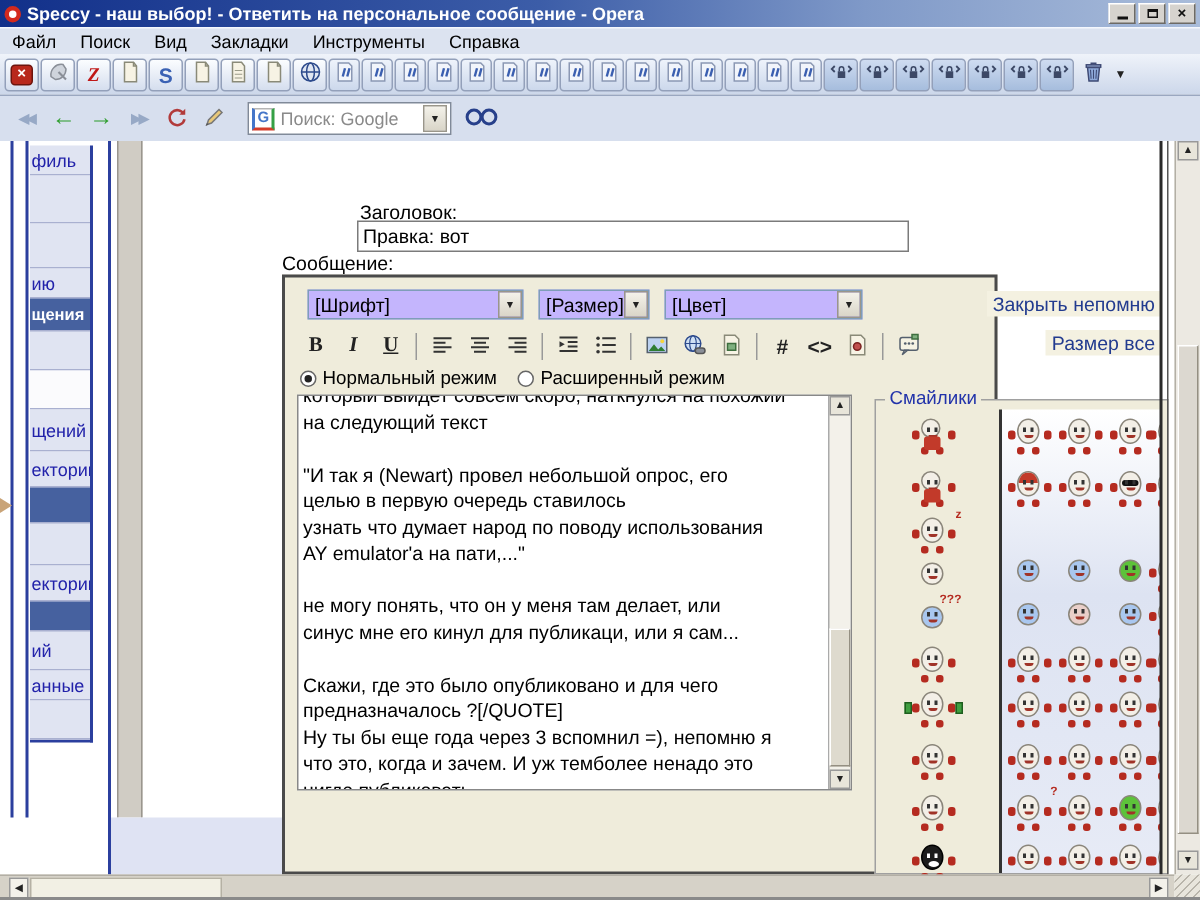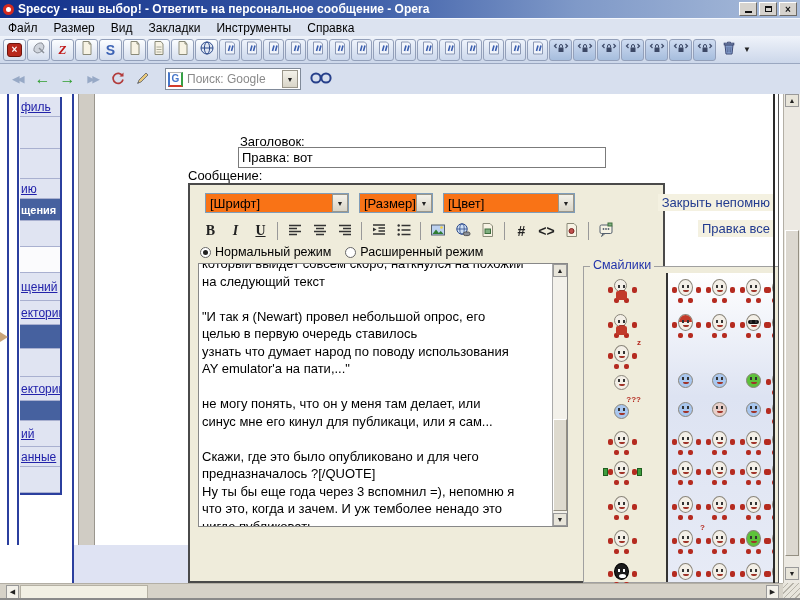--- a/index.html
+++ b/index.html
@@ -53,32 +53,32 @@
   #viewport{position:absolute;left:0;top:94px;width:800px;height:506px;background:#fff;overflow:hidden;}
   .vline{position:absolute;width:2px;background:#2b3f9e;top:0;}
   #framescroll{position:absolute;left:78px;top:0;width:17px;height:451px;background:#d0ccc4;
     border-left:1px solid #9a968e;border-right:1px solid #9a968e;}
   #lav-bottom{position:absolute;left:74px;top:451px;width:114px;height:38px;background:#dfe3f3;}
   
   #sidebar{position:absolute;left:20px;top:3px;width:42px;border-right:2px solid #2b3f9e;border-bottom:2px solid #2b3f9e;}
   .srow{border-bottom:1px solid #a9b0d0;background:#e0e4f2;overflow:hidden;position:relative;}
   .srow.white{background:#fbfbfd;}
   .srow.selected{background:#46619f;}
-  .srow a{color:#2222aa;text-decoration:underline;font-size:12px;position:absolute;left:1px;top:50%;transform:translateY(-50%);white-space:nowrap;}
+  .srow a{color:#2222aa;font-size:12px;position:absolute;left:1px;top:50%;transform:translateY(-50%);white-space:nowrap;}
   .srow.selected span{color:#fff;font-size:11px;font-weight:bold;position:absolute;left:1px;top:50%;transform:translateY(-50%);white-space:nowrap;}
   #nav-marker{position:absolute;left:0;top:238px;width:0;height:0;border-top:5px solid transparent;border-bottom:5px solid transparent;border-left:8px solid #c9a478;}
   
   #infobox{position:absolute;left:150px;top:-2px;width:584px;height:41px;border:1px solid #8a8a8a;background:#fff;
     padding:3px 0 0 90px;font-size:13px;line-height:17px;}
   #subject-label{position:absolute;left:240px;top:40px;}
   #subject-input{position:absolute;left:238px;top:53px;width:368px;height:21px;background:#fff;border:1px solid #7b7b7b;
     padding:2px 3px;font-size:13px;}
   #message-label{position:absolute;left:188px;top:74px;}
   #editor{position:absolute;left:188px;top:89px;width:477px;height:400px;background:#efecdb;border:2px solid #4a4a4a;}
-  .select{position:absolute;height:20px;background:#f97316;border:1px solid #7f9db9;display:flex;align-items:center;}
+  .select{position:absolute;height:20px;background:#c4b5fd;border:1px solid #7f9db9;display:flex;align-items:center;}
   .select .val{flex:1;font-size:13px;padding:0 4px;white-space:nowrap;overflow:hidden;}
   .select .dd-btn{height:18px;}
   #editor-buttons{position:absolute;left:10px;top:34px;height:24px;display:flex;align-items:center;}
   .ebtn{width:21px;height:20px;display:flex;align-items:center;justify-content:center;flex:none;margin-right:4px;}
   .ebtn .tglyph{font-family:"Liberation Serif",serif;font-weight:bold;font-size:14px;color:#222;}
   .esep{width:1px;height:18px;background:#999;margin:0 6px 0 2px;flex:none;}
   #mode-row{position:absolute;left:10px;top:60px;display:flex;align-items:center;font-size:12.5px;}
   .radio{width:11px;height:11px;border:1px solid #666;border-radius:50%;background:#fff;margin-right:4px;position:relative;flex:none;}
   .radio.on::after{content:"";position:absolute;left:2px;top:2px;width:5px;height:5px;border-radius:50%;background:#222;}
   #textarea{position:absolute;left:8px;top:78px;width:370px;height:264px;background:#fff;border:1px solid #888;overflow:hidden;}
@@ -141,21 +141,21 @@
     <div class="wbtn">
         <span class="restorebox"></span>
       </div>
     <div class="wbtn">
         <span>×</span>
       </div>
   </div>
 
   <div id="menubar">
       <span class="menu-item">Файл</span>
-      <span class="menu-item">Размер</span>
+      <span class="menu-item">Поиск</span>
       <span class="menu-item">Вид</span>
       <span class="menu-item">Закладки</span>
       <span class="menu-item">Инструменты</span>
       <span class="menu-item">Справка</span>
     </div>
 
   <div id="toolbar">
       <div class="tb">
         <div class="redx">×</div>
       </div>
@@ -567,21 +567,21 @@
 нигде публиковать.</div>
         <div id="ta-scroll">
           <span class="sbtn" style="top:0;">▲</span>
           <div id="ta-thumb"></div>
           <span class="sbtn" style="bottom:0;">▼</span>
         </div>
       </div>
     </div>
 
     <a class="close-link" style="top:100px;">Закрыть непомню</a>
-    <a class="close-link" style="top:126px;">Правка все</a>
+    <a class="close-link" style="top:126px;">Размер все</a>
 
     <div id="smiley-fieldset">
       <div id="smiley-legend">Смайлики</div>
       <div id="smiley-left"></div>
       <div id="smiley-panel">
           <div class="sm " style="left: 6px; top: 4px;">
             <div class="head"></div>
             <span class="eye l"></span>
             <span class="eye r"></span>
             <span class="mouth"></span>

